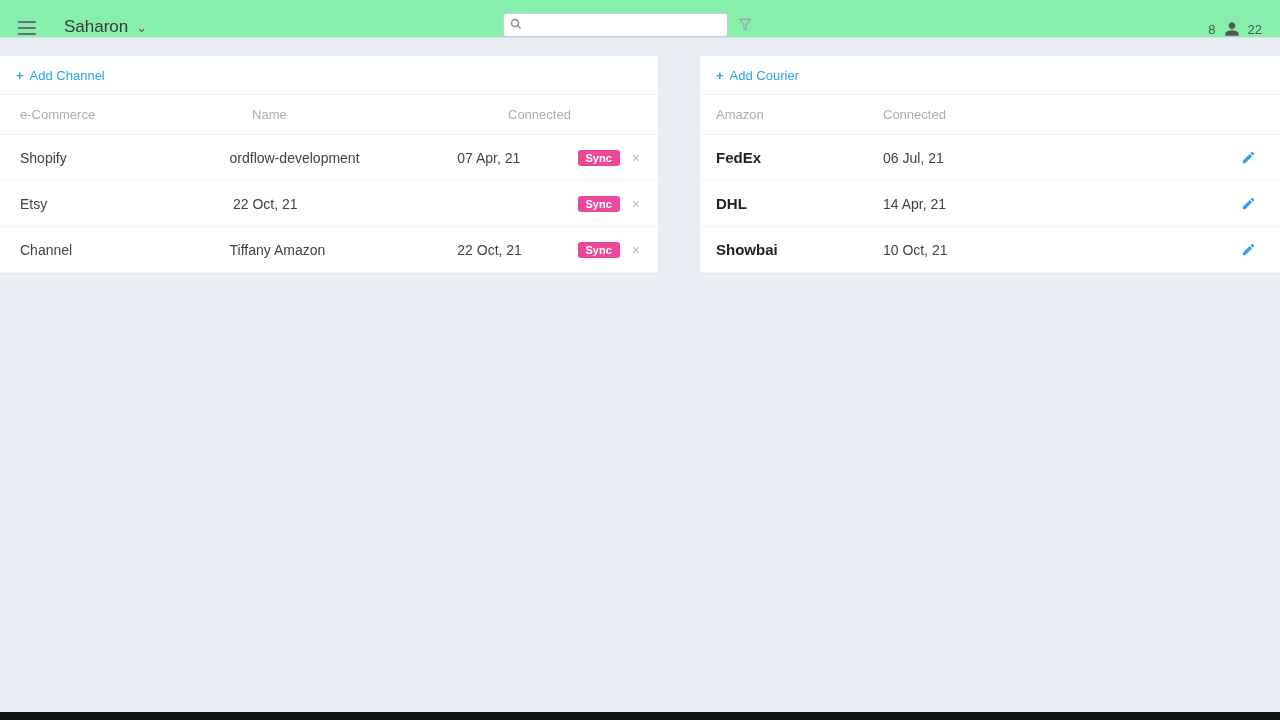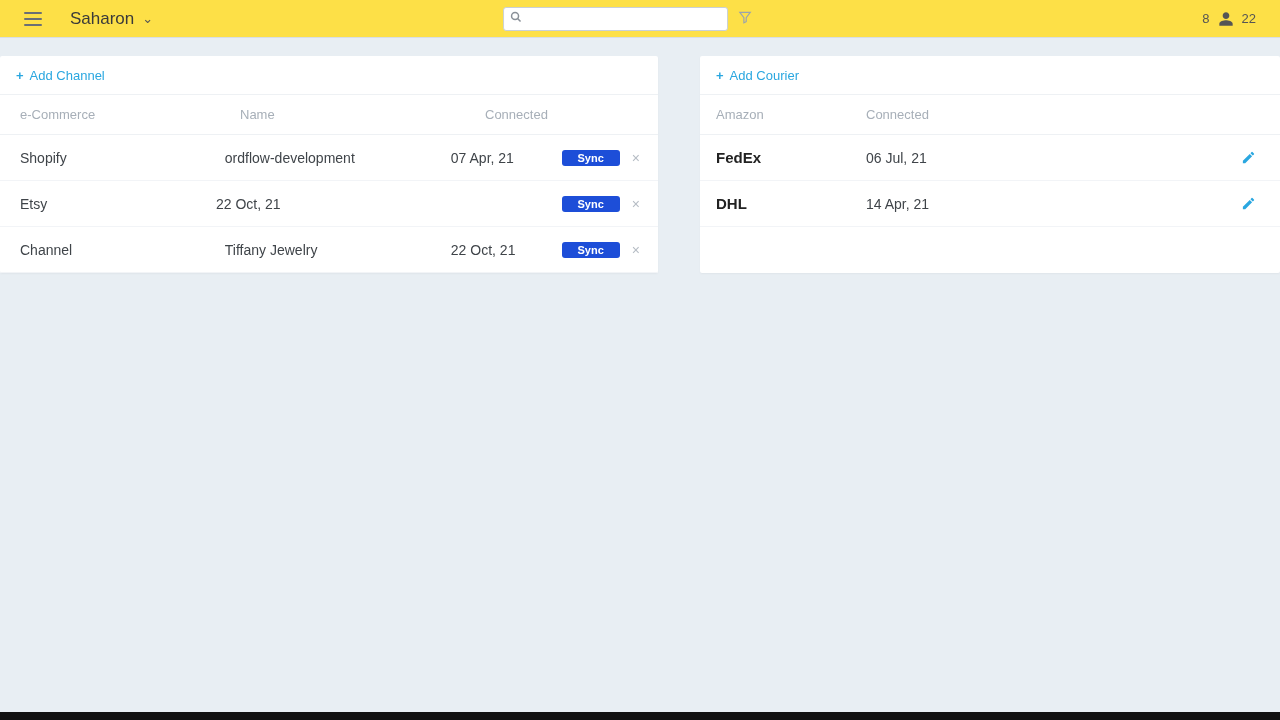--- a/index.html
+++ b/index.html
@@ -6,24 +6,24 @@
   body {
     font-family: -apple-system, BlinkMacSystemFont, "Segoe UI", Arial, sans-serif;
     background: #e8eef3;
     width: 1280px;
     height: 720px;
     overflow: hidden;
     color: #333;
   }
   .topbar {
     height: 38px;
-    background: #fde047;
+    background: #86efac;
     display: flex;
-    align-items: center;
-    padding: 0 24px;
+    align-items: flex-end;
+    padding: 0 18px;
     border-bottom: 1px solid #d8dee4;
   }
   .menu-btn {
     width: 18px; height: 18px;
     display: flex; flex-direction: column; justify-content: space-around;
     margin-right: 28px;
     cursor: pointer;
   }
   .menu-btn span {
     display: block; height: 2px; background: #6a6f75; border-radius: 1px;
@@ -68,41 +68,42 @@
     padding: 10px 16px; border-bottom: 1px solid #eef1f4;
   }
   .add-link {
     color: #2aa7e0; font-size: 13px; cursor: pointer;
     display: inline-flex; align-items: center; gap: 6px;
   }
   .add-link .plus { font-weight: bold; }
   .th-row, .td-row {
     display: flex; align-items: center;
     padding: 0 16px;
+    gap: 17px;
   }
   .th-row {
     height: 40px; color: #a7afb8; font-size: 13px;
     border-bottom: 1px solid #eef1f4;
   }
   .td-row {
     height: 46px; font-size: 14px; color: #3f4449;
     border-bottom: 1px solid #f2f4f7;
   }
   .panel-left .col-ecom { width: 200px; padding-left: 4px; }
   .panel-left .col-name { width: 245px; margin-left: 24px; }
   .panel-left .col-conn { width: 120px; }
   .panel-left .col-act  { flex: 1; display: flex; justify-content: flex-end; align-items: center; gap: 10px; }
 
   .panel-right .col-cour { width: 150px; }
   .panel-right .col-conn { width: 200px; }
   .panel-right .col-act  { flex: 1; display: flex; justify-content: flex-end; align-items: center; gap: 10px; padding-right: 8px;}
 
   .sync-btn {
-    background: #1d4ed8; color: #fff; font-size: 11px; font-weight: 600;
-    padding: 2px 16px; border-radius: 3px; cursor: pointer;
+    background: #ec4899; color: #fff; font-size: 11px; font-weight: 600;
+    padding: 2px 8px; border-radius: 3px; cursor: pointer;
   }
   .x-btn { color: #b5bcc4; font-size: 14px; cursor: pointer; padding: 0 2px;}
   .edit-icon { width: 15px; height: 15px; fill: #2aa7e0; cursor: pointer; }
   .courier-name { font-size: 15px; color: #222; font-weight: bold; }
   .footer-bar {
     position: absolute; bottom: 0; left: 0; right: 0; height: 8px;
     background: #111;
   }
 </style>
 </head>
@@ -171,21 +172,21 @@
     <div class="td-row">
       <div class="col-ecom">Etsy</div>
       <div class="col-conn">22 Oct, 21</div>
       <div class="col-act">
         <span class="sync-btn">Sync</span>
         <span class="x-btn">×</span>
       </div>
     </div>
     <div class="td-row">
       <div class="col-ecom">Channel</div>
-      <div class="col-name">Tiffany Jewelry</div>
+      <div class="col-name">Tiffany Amazon</div>
       <div class="col-conn">22 Oct, 21</div>
       <div class="col-act">
         <span class="sync-btn">Sync</span>
         <span class="x-btn">×</span>
       </div>
     </div>
   </div>
 
   <div class="panel panel-right">
     <div class="panel-header">
@@ -211,17 +212,26 @@
     </div>
     <div class="td-row">
       <div class="col-cour courier-name">DHL</div>
       <div class="col-conn">14 Apr, 21</div>
       <div class="col-act">
         <svg class="edit-icon" viewBox="0 0 24 24">
             <path d="M3 17.25V21h3.75l11-11-3.75-3.75-11 11zM20.7 7.04a1 1 0 0 0 0-1.41l-2.34-2.34a1 1 0 0 0-1.41 0l-1.83 1.83 3.75 3.75 1.83-1.83z"></path>
           </svg>
       </div>
     </div>
+    <div class="td-row">
+      <div class="col-cour courier-name">Showbai</div>
+      <div class="col-conn">10 Oct, 21</div>
+      <div class="col-act">
+        <svg class="edit-icon" viewBox="0 0 24 24">
+            <path d="M3 17.25V21h3.75l11-11-3.75-3.75-11 11zM20.7 7.04a1 1 0 0 0 0-1.41l-2.34-2.34a1 1 0 0 0-1.41 0l-1.83 1.83 3.75 3.75 1.83-1.83z"></path>
+          </svg>
+      </div>
+    </div>
   </div>
 
 </div>
 
 <div class="footer-bar"></div>
 
 </body></html>

